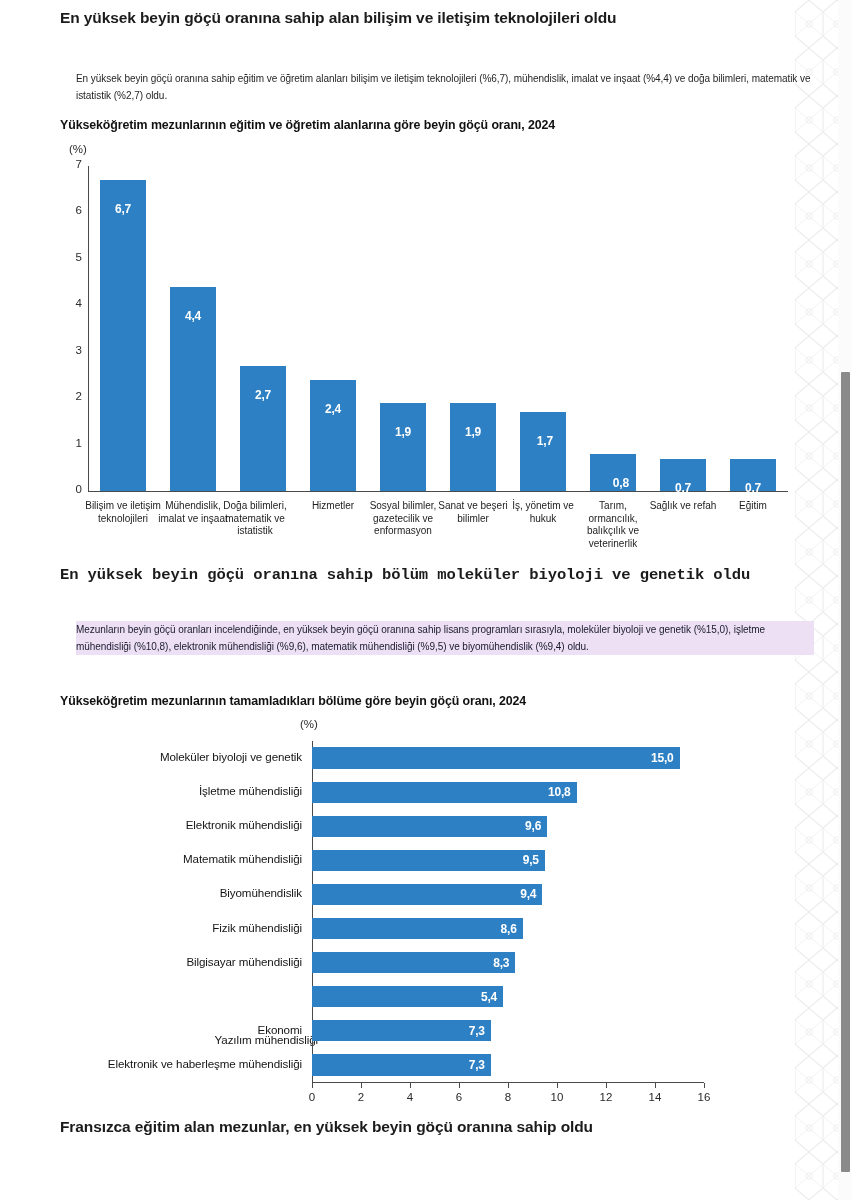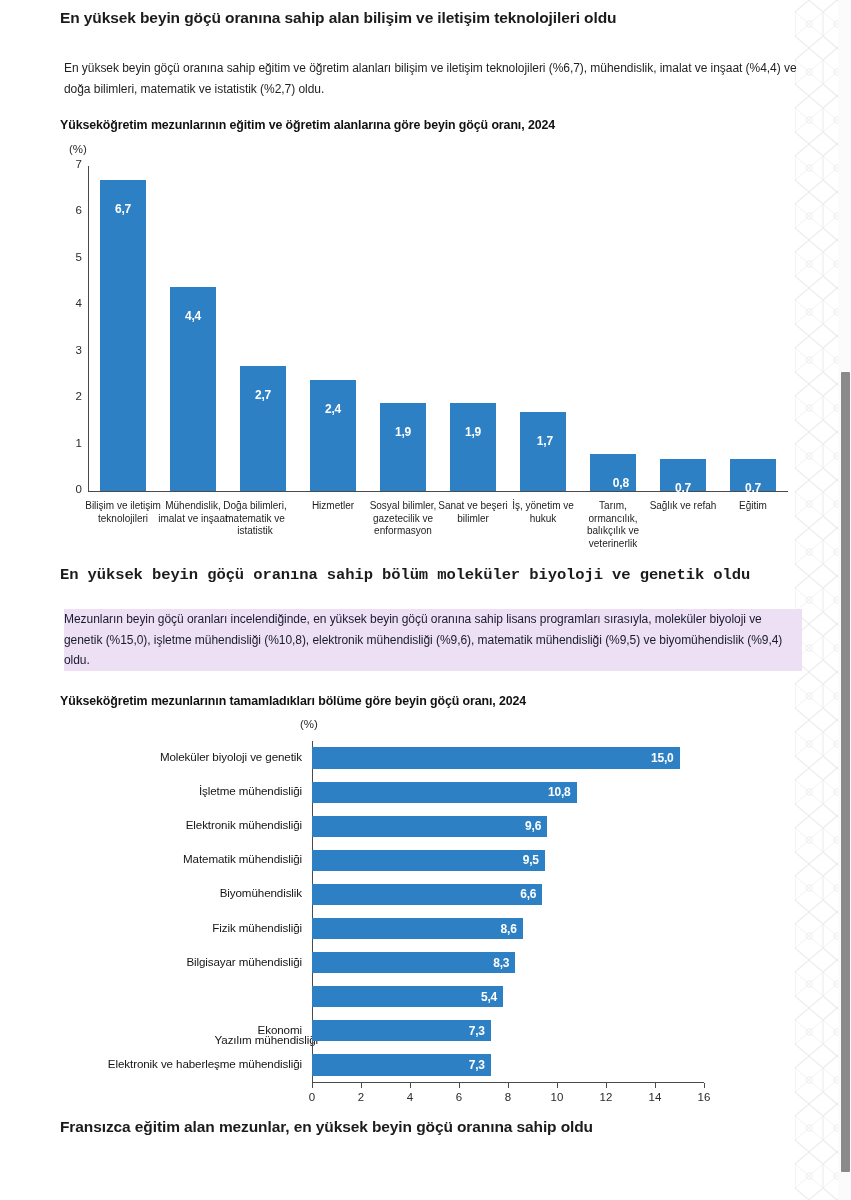--- a/index.html
+++ b/index.html
@@ -32,22 +32,22 @@
   
   #content {
     position:absolute; left:60px; top:0; width:733px; height:1200px;
   }
 
   h2.section-heading {
     font-size:15.5px; font-weight:bold; color:#1b1b1b;
     margin:0; letter-spacing:-0.1px; line-height:1.3;
   }
   p.body-text {
-    font-size:12px; color:#1f1f1f; line-height:1.72;
-    margin:4px; letter-spacing:-0.05px;
+    font-size:10px; color:#1f1f1f; line-height:1.72;
+    margin:16px; letter-spacing:-0.05px;
   }
   p.body-text.highlight {
     background:#EDE0F5;
     color:#1a1a2e;
   }
   h3.chart-title {
     font-size:12.4px; font-weight:bold; color:#111;
     margin:0; letter-spacing:-0.1px;
   }
   .axis-unit {
@@ -175,21 +175,21 @@
     <div id="h-bars">
         <div class="bar" style="left: 252px; top: 47.479px; width: 367.5px; height: 21.142px; background: rgb(46, 128, 196);"></div>
         <div class="bar-value" style="left: 573.5px; width: 40px; text-align: right; top: 51.05px;">15,0</div>
         <div class="bar" style="left: 252px; top: 81.579px; width: 264.6px; height: 21.142px; background: rgb(46, 128, 196);"></div>
         <div class="bar-value" style="left: 470.6px; width: 40px; text-align: right; top: 85.15px;">10,8</div>
         <div class="bar" style="left: 252px; top: 115.679px; width: 235.2px; height: 21.142px; background: rgb(46, 128, 196);"></div>
         <div class="bar-value" style="left: 441.2px; width: 40px; text-align: right; top: 119.25px;">9,6</div>
         <div class="bar" style="left: 252px; top: 149.779px; width: 232.75px; height: 21.142px; background: rgb(46, 128, 196);"></div>
         <div class="bar-value" style="left: 438.75px; width: 40px; text-align: right; top: 153.35px;">9,5</div>
         <div class="bar" style="left: 252px; top: 183.879px; width: 230.3px; height: 21.142px; background: rgb(46, 128, 196);"></div>
-        <div class="bar-value" style="left: 436.3px; width: 40px; text-align: right; top: 187.45px;">6,6</div>
+        <div class="bar-value" style="left: 436.3px; width: 40px; text-align: right; top: 187.45px;">9,4</div>
         <div class="bar" style="left: 252px; top: 217.979px; width: 210.7px; height: 21.142px; background: rgb(46, 128, 196);"></div>
         <div class="bar-value" style="left: 416.7px; width: 40px; text-align: right; top: 221.55px;">8,6</div>
         <div class="bar" style="left: 252px; top: 252.079px; width: 203.35px; height: 21.142px; background: rgb(46, 128, 196);"></div>
         <div class="bar-value" style="left: 409.35px; width: 40px; text-align: right; top: 255.65px;">8,3</div>
         <div class="bar" style="left: 252px; top: 286.179px; width: 191.1px; height: 21.142px; background: rgb(46, 128, 196);"></div>
         <div class="bar-value" style="left: 397.1px; width: 40px; text-align: right; top: 289.75px;">5,4</div>
         <div class="bar" style="left: 252px; top: 320.279px; width: 178.85px; height: 21.142px; background: rgb(46, 128, 196);"></div>
         <div class="bar-value" style="left: 384.85px; width: 40px; text-align: right; top: 323.85px;">7,3</div>
         <div class="bar" style="left: 252px; top: 354.379px; width: 178.85px; height: 21.142px; background: rgb(46, 128, 196);"></div>
         <div class="bar-value" style="left: 384.85px; width: 40px; text-align: right; top: 357.95px;">7,3</div>

